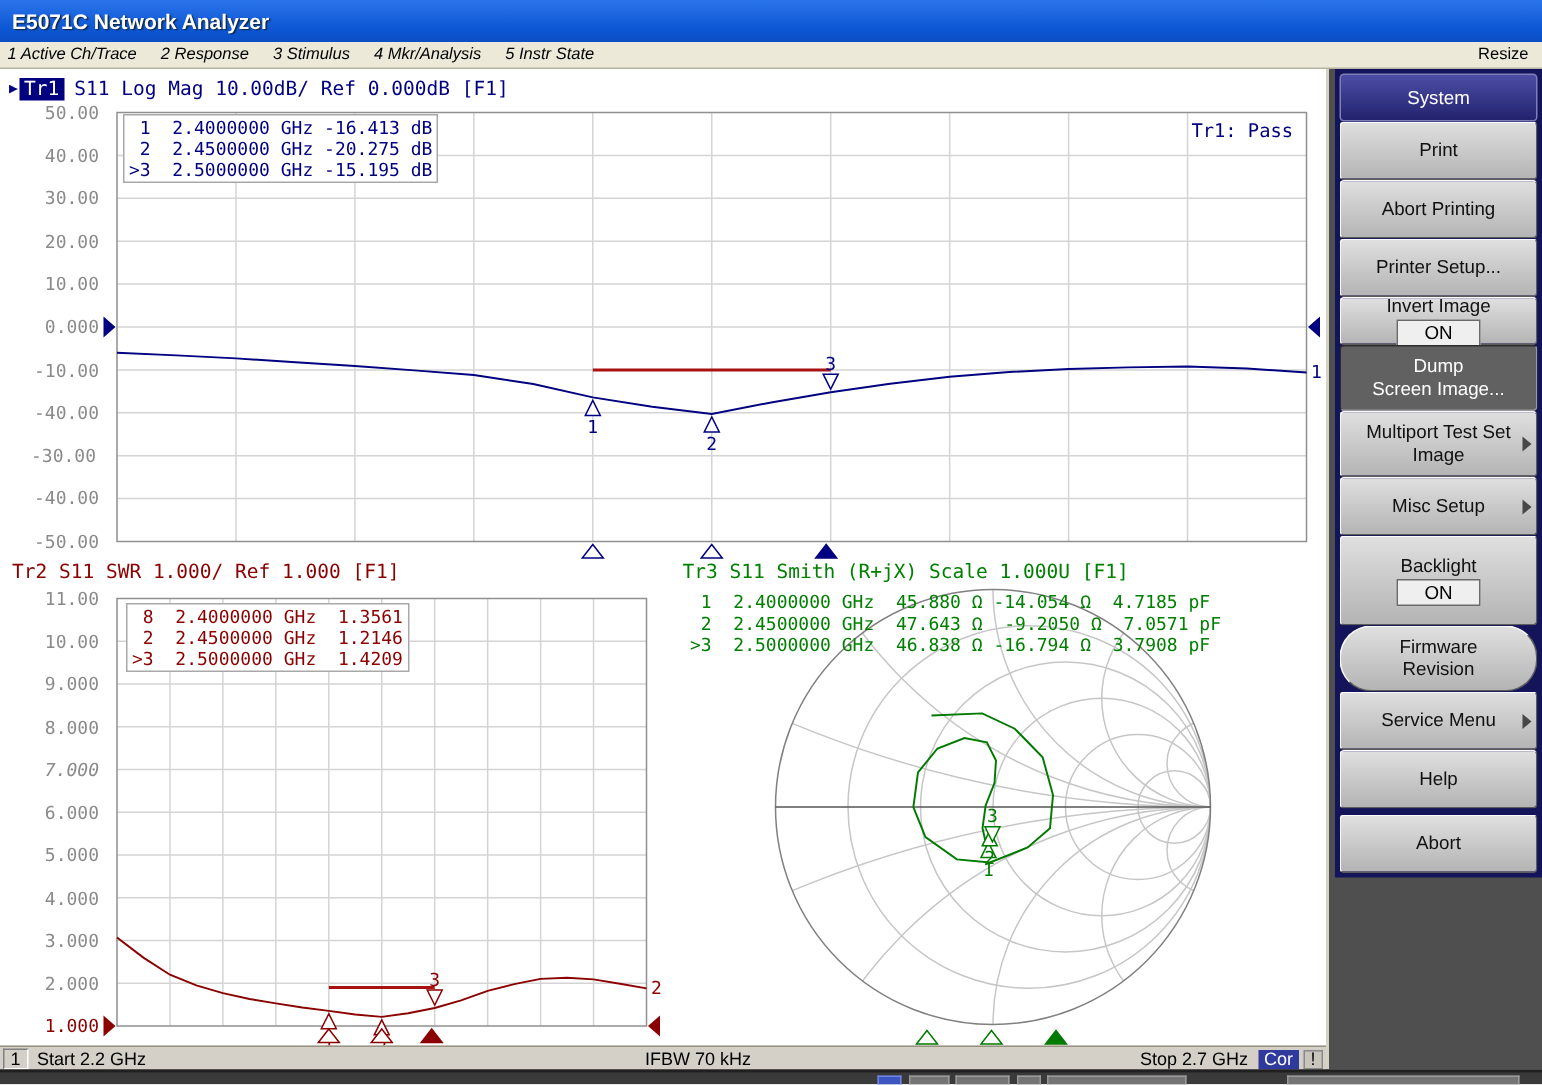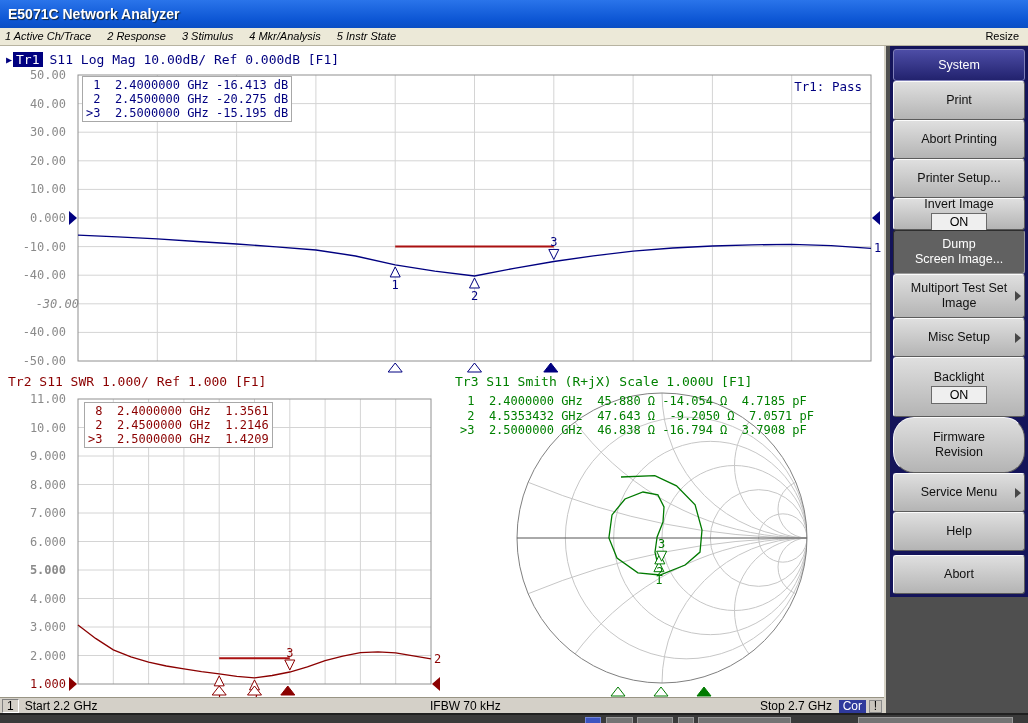--- a/index.html
+++ b/index.html
@@ -228,45 +228,45 @@
 
     <div id="tr1-ylabels">
         <div class="ylabel" style="left: 14px; top: 22px;">50.00</div>
         <div class="ylabel" style="left: 14px; top: 50.6px;">40.00</div>
         <div class="ylabel" style="left: 14px; top: 79.2px;">30.00</div>
         <div class="ylabel" style="left: 14px; top: 107.8px;">20.00</div>
         <div class="ylabel" style="left: 14px; top: 136.4px;">10.00</div>
         <div class="ylabel" style="left: 14px; top: 165px;">0.000</div>
         <div class="ylabel" style="left: 14px; top: 193.6px;">-10.00</div>
         <div class="ylabel" style="left: 14px; top: 222.2px;">-40.00</div>
-        <div class="ylabel" style="left: 27px; top: 250.8px; font-style: italic;">-30.00</div>
+        <div class="ylabel" style="left: 12px; top: 250.8px;">-30.00</div>
         <div class="ylabel" style="left: 14px; top: 279.4px;">-40.00</div>
         <div class="ylabel" style="left: 14px; top: 308px;">-50.00</div>
       </div>
     <div class="mtable" id="tr1-table"><div> 1  2.4000000 GHz -16.413 dB</div><div> 2  2.4500000 GHz -20.275 dB</div><div>&gt;3  2.5000000 GHz -15.195 dB</div></div>
     <div class="pass">Tr1: Pass</div>
 
     <div class="tr-title" id="tr2-title">Tr2 S11 SWR 1.000/ Ref 1.000 [F1]</div>
     <div id="tr2-ylabels">
         <div class="ylabel" style="left: 14px; top: 346px;">11.00</div>
         <div class="ylabel" style="left: 14px; top: 374.5px;">10.00</div>
         <div class="ylabel" style="left: 14px; top: 403px;">9.000</div>
         <div class="ylabel" style="left: 14px; top: 431.5px;">8.000</div>
-        <div class="ylabel" style="left: 14px; top: 460px;">7.000</div>
+        <div class="ylabel" style="left: 14px; top: 460px; font-style: italic;">7.000</div>
         <div class="ylabel" style="left: 14px; top: 488.5px;">6.000</div>
-        <div class="ylabel" style="left: 14px; top: 517px; font-weight: bold;">5.000</div>
+        <div class="ylabel" style="left: 14px; top: 517px;">5.000</div>
         <div class="ylabel" style="left: 14px; top: 545.5px;">4.000</div>
         <div class="ylabel" style="left: 14px; top: 574px;">3.000</div>
         <div class="ylabel" style="left: 14px; top: 602.5px;">2.000</div>
         <div class="ylabel ref-red" style="left: 14px; top: 631px;">1.000</div>
       </div>
     <div class="mtable" id="tr2-table"><div> 8  2.4000000 GHz  1.3561</div><div> 2  2.4500000 GHz  1.2146</div><div>&gt;3  2.5000000 GHz  1.4209</div></div>
 
     <div class="tr-title" id="tr3-title">Tr3 S11 Smith (R+jX) Scale 1.000U [F1]</div>
-    <div class="mtable" id="tr3-table"><div> 1  2.4000000 GHz  45.880 Ω -14.054 Ω  4.7185 pF</div><div> 2  4.5353432 GHz  47.643 Ω  -9.2050 Ω  7.0571 pF</div><div>&gt;3  2.5000000 GHz  46.838 Ω -16.794 Ω  3.7908 pF</div></div>
+    <div class="mtable" id="tr3-table"><div> 1  2.4000000 GHz  45.880 Ω -14.054 Ω  4.7185 pF</div><div> 2  2.4500000 GHz  47.643 Ω  -9.2050 Ω  7.0571 pF</div><div>&gt;3  2.5000000 GHz  46.838 Ω -16.794 Ω  3.7908 pF</div></div>
   </div>
 
   <div class="sidebar">
     <div class="sb-stack" id="sb-stack">
       <div class="sb-header">System</div>
     <div class="sb-btn" style="height: 39px;">
           <div>Print</div>
         </div>
         <div class="sb-btn" style="height: 39px;">
           <div>Abort Printing</div>
@@ -288,21 +288,21 @@
           <span class="sb-arrow"></span>
         </div>
         <div class="sb-btn" style="height: 39px;">
           <div>Misc Setup</div>
           <span class="sb-arrow"></span>
         </div>
         <div class="sb-btn" style="height: 60px;">
           <div>Backlight</div>
           <div class="sb-state">ON</div>
         </div>
-        <div class="sb-btn" style="height: 56px; border-radius: 21px;">
+        <div class="sb-btn" style="height: 44px; border-radius: 21px;">
           <div>Firmware</div>
           <div>Revision</div>
         </div>
         <div class="sb-btn" style="height: 39px;">
           <div>Service Menu</div>
           <span class="sb-arrow"></span>
         </div>
         <div class="sb-btn" style="height: 39px;">
           <div>Help</div>
         </div>

